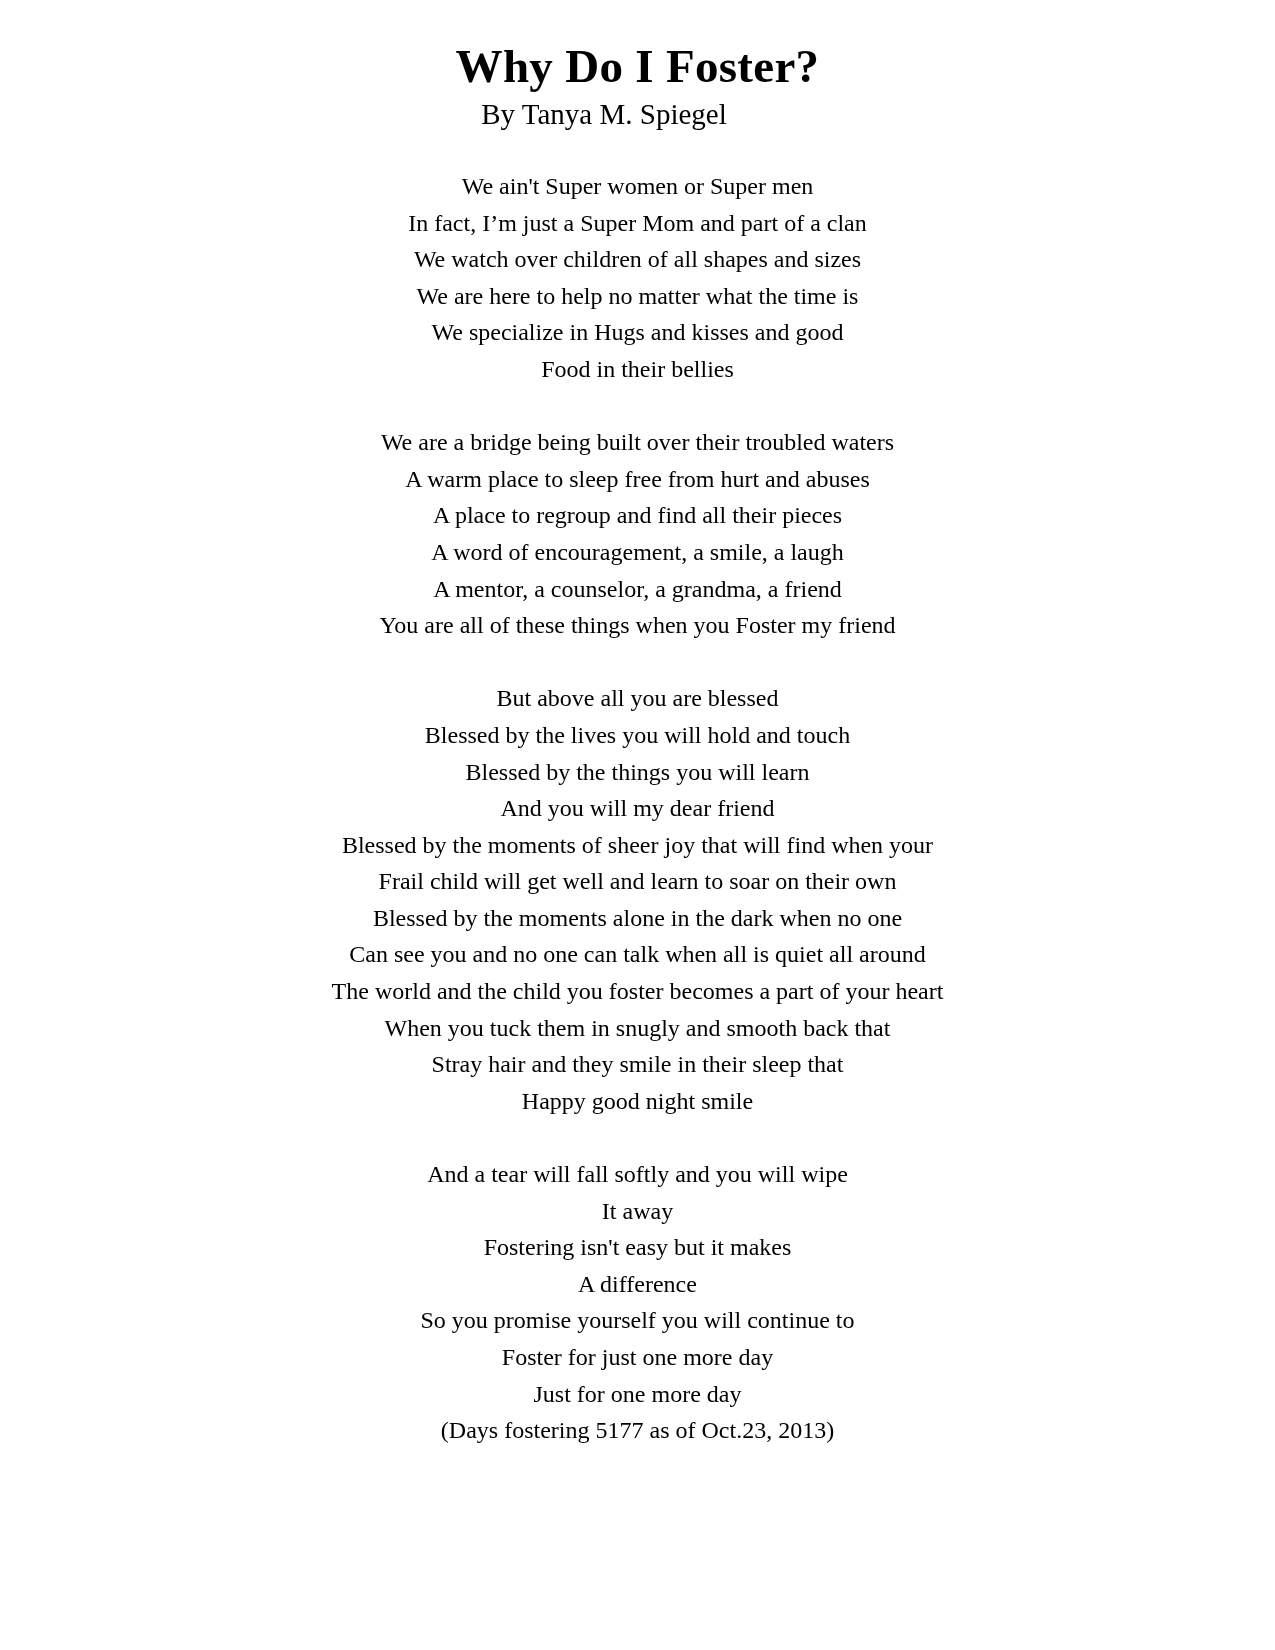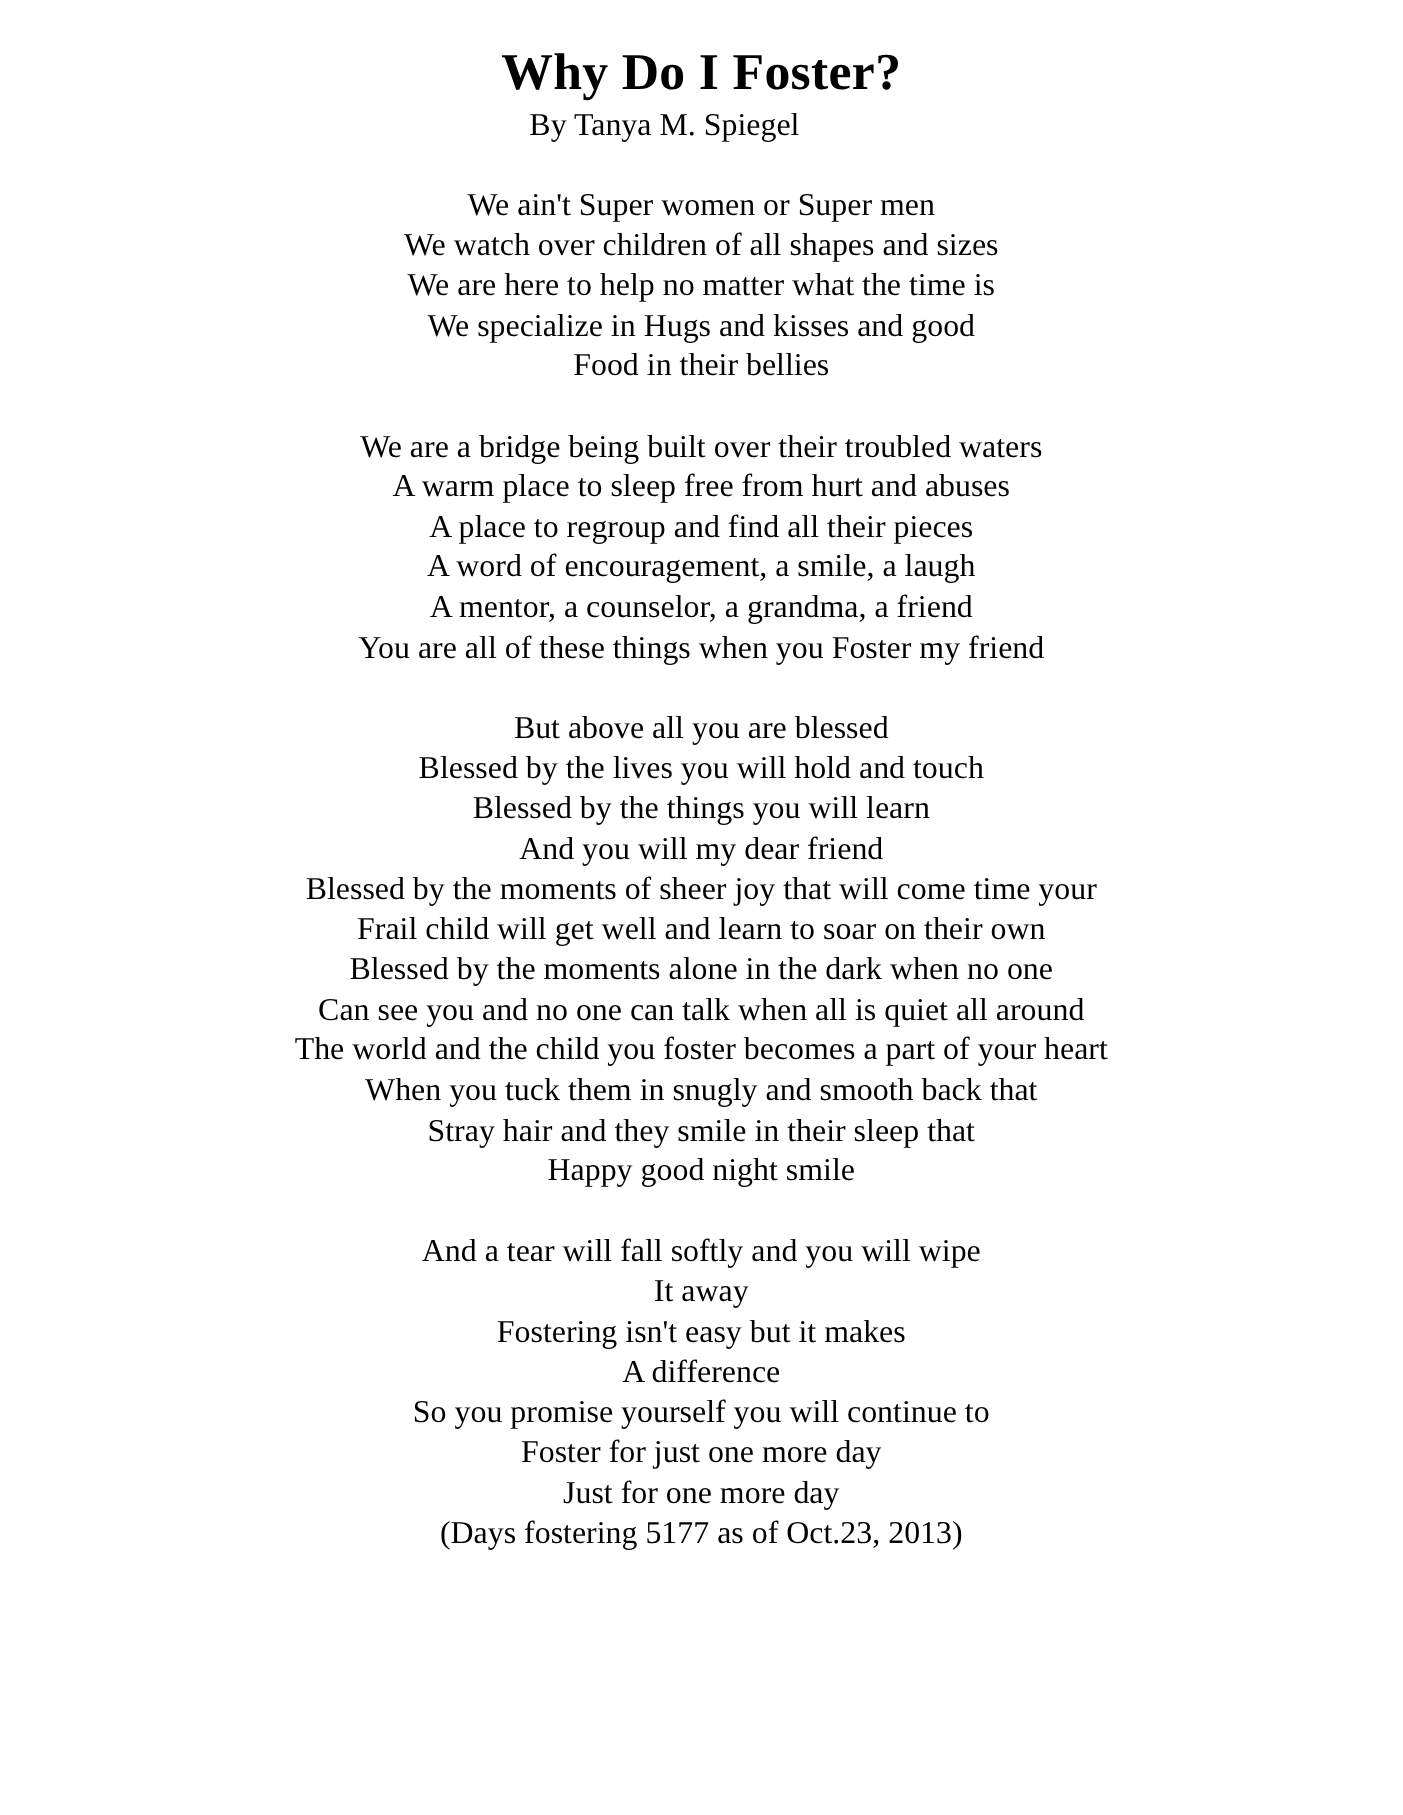--- a/index.html
+++ b/index.html
@@ -44,57 +44,58 @@
     position: absolute;
     left: 0;
     width: 1275px;
     top: 168px;
   }
   .stanza {
     margin: 0 0 36.6px 0;
   }
   .line {
     display: block;
-    font-size: 29px;
+    font-size: 24px;
     line-height: 36.6px;
     height: 36.6px;
     white-space: nowrap;
   }
 </style>
 </head>
 <body>
 
 <div class="page">
   <div class="title">Why Do I Foster?</div>
   <div class="author">By Tanya M. Spiegel</div>
 
   <div class="poem">
     <div class="stanza">
       <span class="line">We ain't Super women or Super men</span>
+      <span class="line">In fact, I’m just a Super Mom and part of a clan</span>
       <span class="line">We watch over children of all shapes and sizes</span>
       <span class="line">We are here to help no matter what the time is</span>
       <span class="line">We specialize in Hugs and kisses and good</span>
       <span class="line">Food in their bellies</span>
     </div>
 
     <div class="stanza">
       <span class="line">We are a bridge being built over their troubled waters</span>
       <span class="line">A warm place to sleep free from hurt and abuses</span>
       <span class="line">A place to regroup and find all their pieces</span>
       <span class="line">A word of encouragement, a smile, a laugh</span>
       <span class="line">A mentor, a counselor, a grandma, a friend</span>
       <span class="line">You are all of these things when you Foster my friend</span>
     </div>
 
     <div class="stanza">
       <span class="line">But above all you are blessed</span>
       <span class="line">Blessed by the lives you will hold and touch</span>
       <span class="line">Blessed by the things you will learn</span>
       <span class="line">And you will my dear friend</span>
-      <span class="line">Blessed by the moments of sheer joy that will come time your</span>
+      <span class="line">Blessed by the moments of sheer joy that will find when your</span>
       <span class="line">Frail child will get well and learn to soar on their own</span>
       <span class="line">Blessed by the moments alone in the dark when no one</span>
       <span class="line">Can see you and no one can talk when all is quiet all around</span>
       <span class="line">The world and the child you foster becomes a part of your heart</span>
       <span class="line">When you tuck them in snugly and smooth back that</span>
       <span class="line">Stray hair and they smile in their sleep that</span>
       <span class="line">Happy good night smile</span>
     </div>
 
     <div class="stanza">

